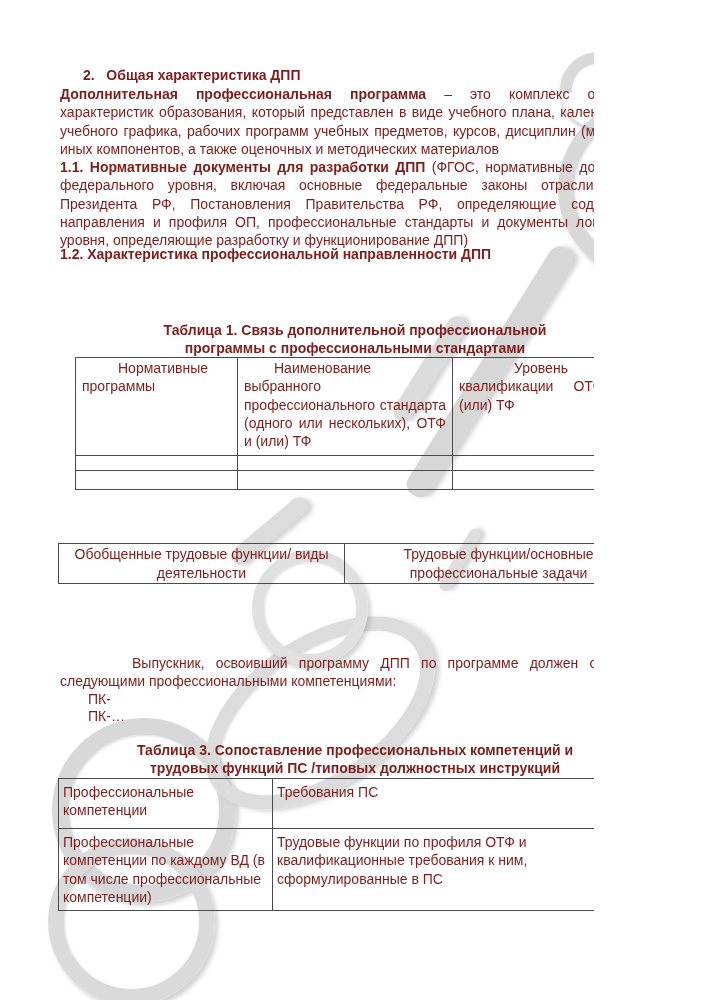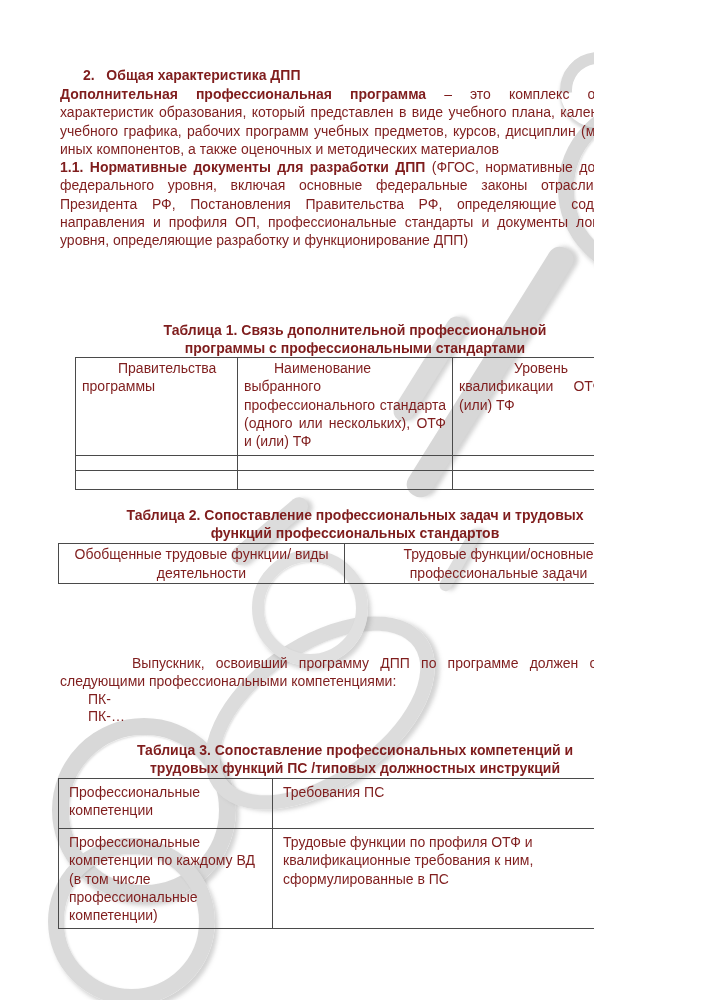--- a/index.html
+++ b/index.html
@@ -21,21 +21,21 @@
      font-size:14px;line-height:18.3px;overflow:hidden;}
 
   
   .t1c1{text-align:justify;text-indent:36px;}
   .t1c2{text-align:justify;text-indent:30px;}
   .t1c3{text-align:justify;text-indent:55px;}
 
   .t2group{text-align:center;vertical-align:middle;padding:1px 6px;}
   .t2sub{text-align:center;vertical-align:top;}
 
-  .t3cell{padding:4px 10px;}
+  .t3cell{padding:4px 4px;}
 
   
   .wm{position:absolute;z-index:1;pointer-events:none;}
   .ring{border-style:solid;border-radius:50%;
         box-shadow:3px 4px 4px rgba(130,130,130,0.35), inset 1px 1px 2px rgba(130,130,130,0.25);}
   .bar{background:#d7d7d7;border-radius:12px;
        box-shadow:3px 4px 4px rgba(130,130,130,0.35);}
   .crescent{border-style:solid;border-radius:50%;
         box-shadow:2px 3px 3px rgba(130,130,130,0.3);}
 </style>
@@ -62,34 +62,35 @@
   <p class="abs bold pre" style="left:60px;top:66px;width:590px;padding-left:23px;">2.   Общая характеристика ДПП</p>
 
   <p class="abs just" style="left:60px;top:85px;width:590px;">
     <b>Дополнительная профессиональная программа</b><span> – это комплекс основных характеристик образования, который представлен в виде учебного плана, календарного учебного графика, рабочих программ учебных предметов, курсов, дисциплин (модулей), иных компонентов, а также оценочных и методических материалов</span>
   </p>
 
   <p class="abs just" style="left:60px;top:158px;width:590px;">
     <b>1.1. Нормативные документы для разработки ДПП </b><span>(ФГОС, нормативные документы федерального уровня, включая основные федеральные законы отрасли, Указы Президента РФ, Постановления Правительства РФ, определяющие содержание направления и профиля ОП, профессиональные стандарты и документы локального уровня, определяющие разработку и функционирование ДПП)</span>
   </p>
 
+  <p class="abs bold" style="left:60px;top:245px;width:590px;">1.2. Характеристика профессиональной направленности ДПП</p>
 
 
   <p class="abs bold center" style="left:124px;top:321px;width:462px;text-align:center;">Таблица 1. Связь дополнительной профессиональной программы с профессиональными стандартами</p>
 
   <table class="abs" style="left:75px;top:357px;width:562px;">
     <colgroup>
         <col style="width:162px">
         <col style="width:215px">
         <col style="width:185px">
       </colgroup>
     <tbody>
         <tr style="height:98px;">
       <td>
-            <div class="t1c1">Правительства программы</div>
+            <div class="t1c1">Нормативные программы</div>
           </td>
       <td>
             <div class="t1c2">Наименование выбранного профессионального стандарта (одного или нескольких), ОТФ и (или) ТФ</div>
           </td>
       <td>
             <div class="t1c3">Уровень квалификации ОТФ и (или) ТФ</div>
           </td>
     </tr>
     <tr style="height:15px;">
       <td></td>
@@ -97,21 +98,20 @@
       <td></td>
     </tr>
     <tr style="height:19px;">
       <td></td>
       <td></td>
       <td></td>
     </tr>
   </tbody>
     </table>
 
-  <p class="abs bold center" style="left:99px;top:506px;width:512px;">Таблица 2. Сопоставление профессиональных задач и трудовых функций профессиональных стандартов</p>
 
   <table class="abs" style="left:58px;top:543px;width:594px;">
     <colgroup>
       <col style="width:29px">
         <col style="width:160px">
         <col style="width:97px">
       <col style="width:161px">
         <col style="width:45px">
         <col style="width:102px">
     </colgroup>

